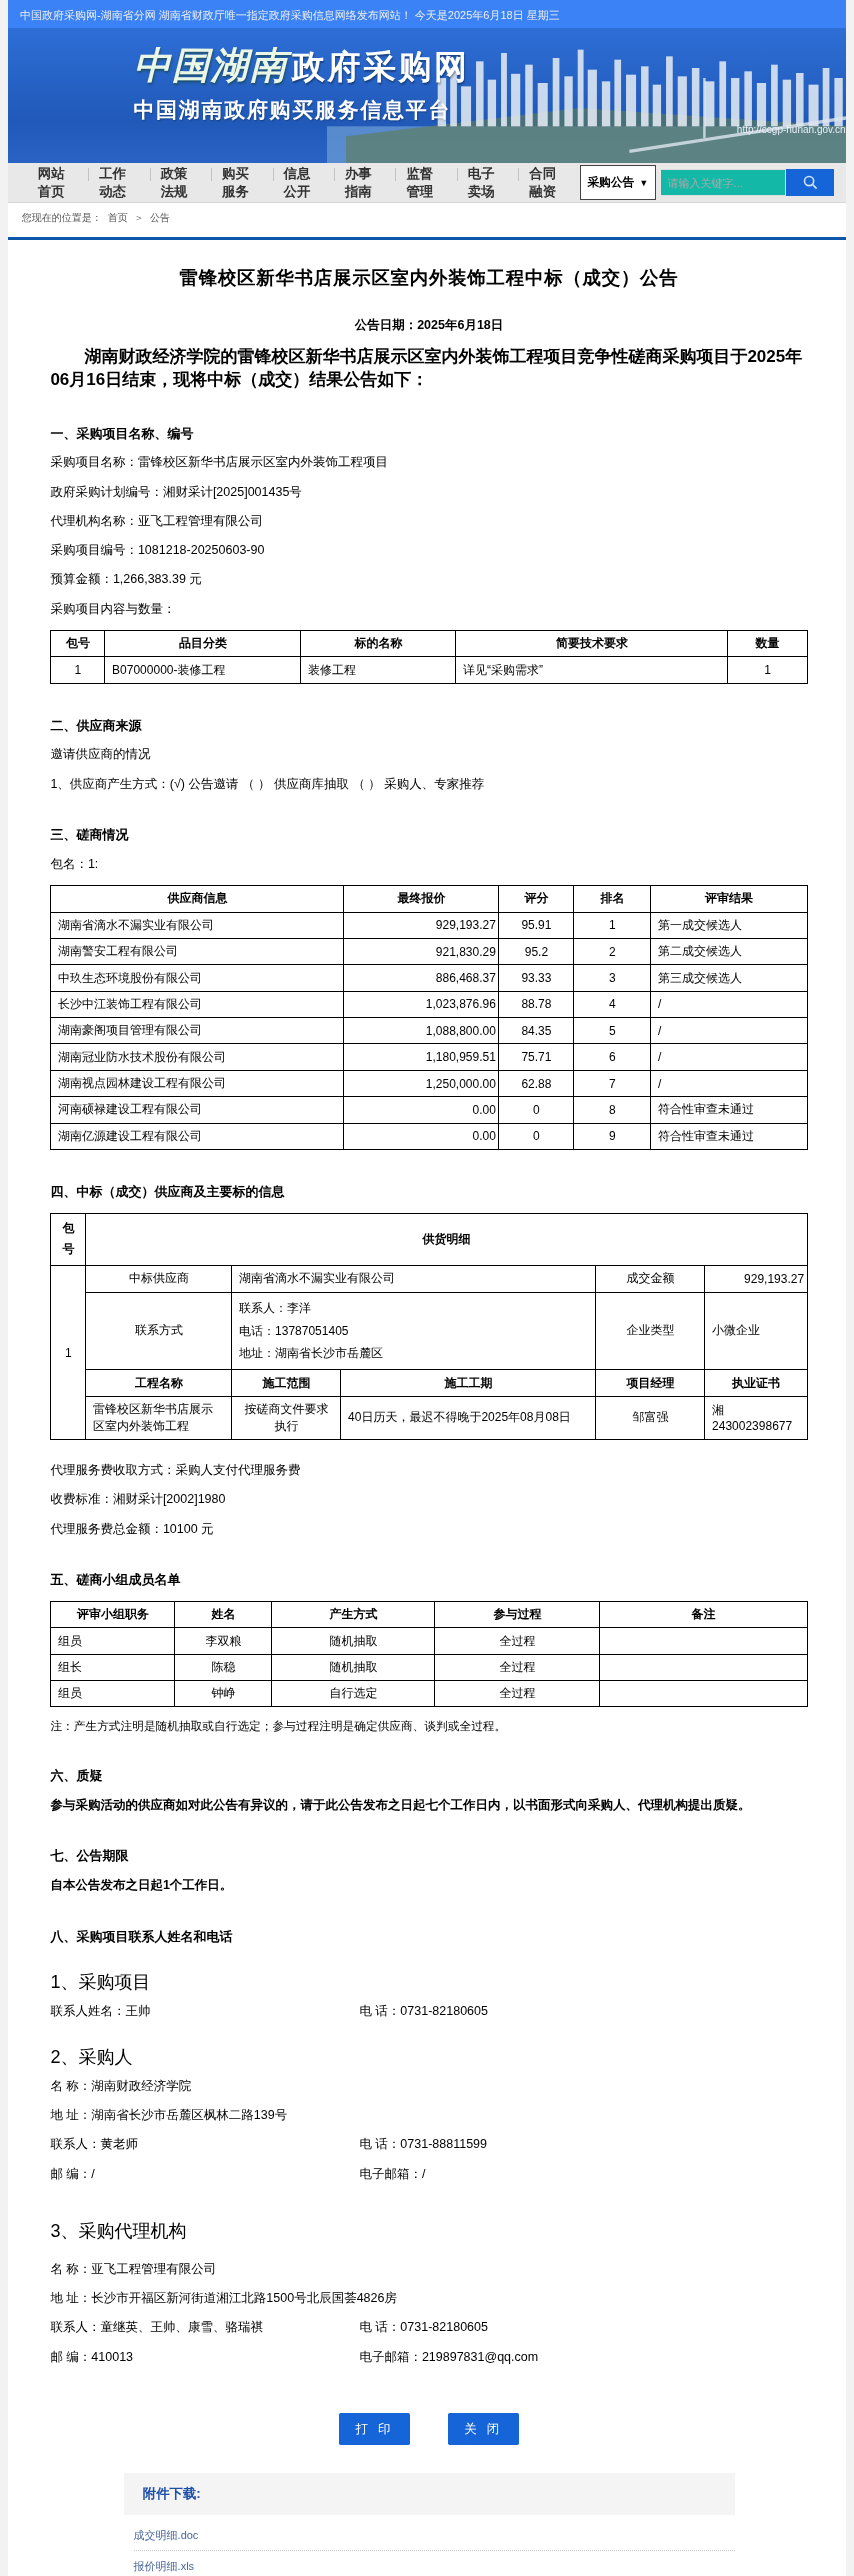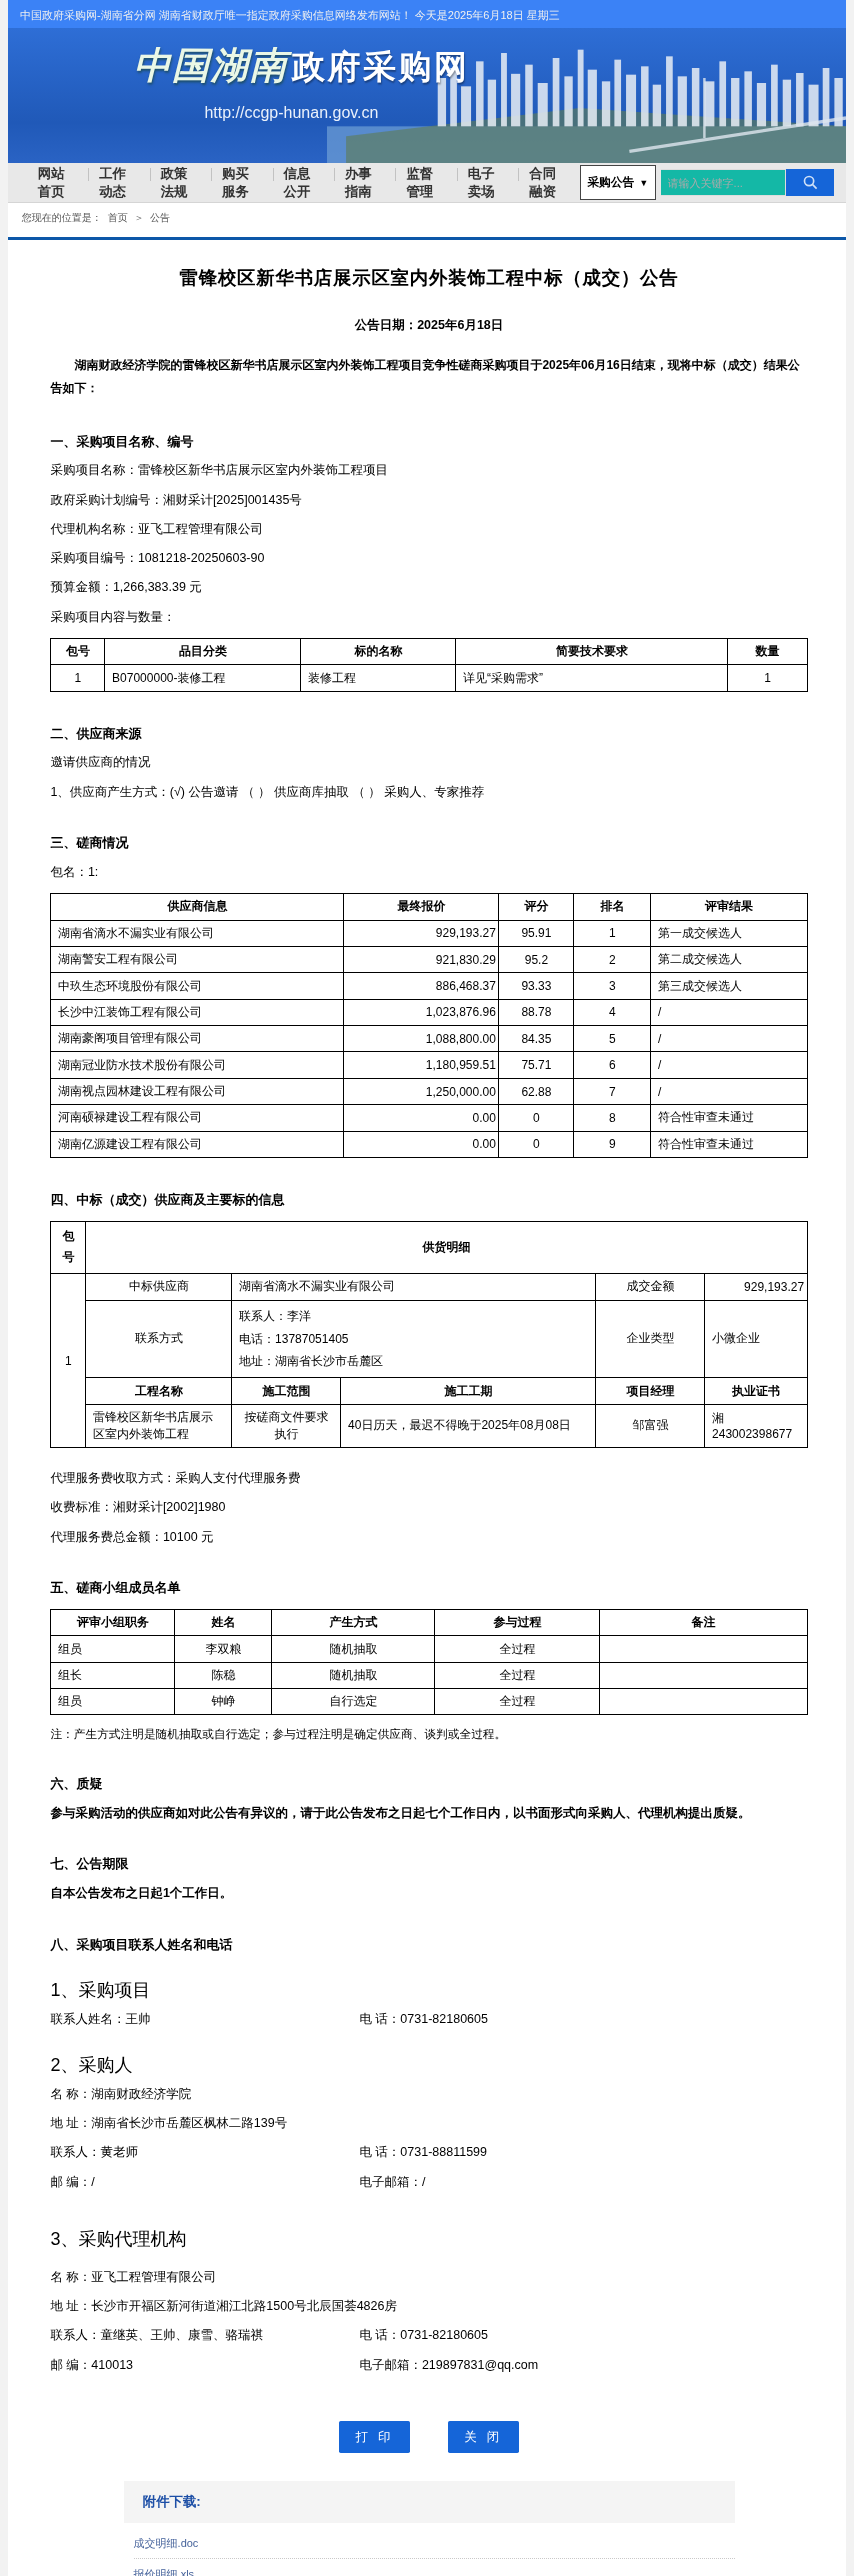--- a/index.html
+++ b/index.html
@@ -10,21 +10,21 @@
   .topbar { background:#3b82f6; color:#f0f0f0; font-size:11px; padding:7.5px 11.7px; height:28px; }
 
   
   .banner { position:relative; height:135px; background:linear-gradient(180deg,#2e6ed6 0%,#2059b8 70%,#2a63c4 100%); overflow:hidden; }
   .banner svg.skyline { position:absolute; right:0; bottom:0; height:100%; width:62%; }
   .banner-text { position:relative; z-index:2; padding:13.4px 0 0 125px; }
   .logo-row { white-space:nowrap; }
   .logo-script { font-family:"Liberation Serif","DejaVu Serif",serif; font-style:italic; font-weight:bold; font-size:37px; color:#eaf7e6; text-shadow:0.8px 1.7px 2.5px rgba(20,60,20,.55); letter-spacing:1.7px; }
   .logo-bold { font-weight:bold; font-size:33px; color:#fff; text-shadow:0.8px 1.7px 1.7px rgba(0,0,0,.35); letter-spacing:2.5px; }
   .platform { margin-top:5px; font-size:21px; font-weight:bold; color:#fff; text-shadow:0.8px 0.8px 1.7px rgba(0,0,0,.3); letter-spacing:1.7px; }
-  .url { margin-top:13px; font-size:16px; color:#eaf1fb; padding-left:71px; }
+  .url { margin-top:0; font-size:10px; color:#eaf1fb; padding-left:71px;text-align:right; }
 
   
   .nav { background:#e8e8e8; height:40px; display:flex; align-items:center; padding:0 11.7px 0 18.4px; border-bottom:0.8px solid #d5d5d5; }
   .nav ul { list-style:none; display:flex; align-items:center; flex:1; }
   .nav li { font-size:13.4px; font-weight:bold; color:#333; padding:0 11px; cursor:pointer; position:relative; }
   .nav li + li::before { content:""; position:absolute; left:0; top:3.3px; height:13.4px; border-left:0.8px solid #c2c2c2; }
   .searchbox { display:flex; align-items:center; }
   .search-select { border:0.8px solid #444; background:#fff; height:35px; display:flex; align-items:center; padding:0 6.7px; font-size:11.7px; font-weight:bold; gap:5px; cursor:pointer; }
   .chev { font-size:9.2px; }
   .search-input { height:27px; width:125px; border:0.8px solid #ddd; border-left:none; padding:0 6.7px; font-size:11px; color:#333; background:#14b8a6; margin-left:5px; }
@@ -33,21 +33,21 @@
 
   
   .breadcrumb { background:#fff; font-size:10px; color:#555; padding:8.4px 0 6.7px 13.4px; }
   .breadcrumb a { color:#555; text-decoration:none; margin:0 3.3px; cursor:pointer; }
   .blue-divider { height:3.3px; background:#0c57a8; margin-top:5px; }
 
   
   .content { background:#fff; padding:0 38px 0 42px; }
   .doc-title { text-align:center; font-size:18.4px; font-weight:bold; padding-top:25px; letter-spacing:0.8px; }
   .date-line { text-align:center; font-weight:bold; font-size:12.5px; margin-top:27px; }
-  .intro { margin-top:20px; font-size:12px; font-weight:bold; line-height:22.6px; text-indent:2em; }
+  .intro { margin-top:12px; font-size:17px; font-weight:bold; line-height:22.6px; text-indent:2em; }
   h2.sec { font-size:13px; font-weight:bold; margin-top:33px; }
   .line { font-size:12.5px; line-height:17.6px; margin-top:11.7px; }
   .doc-table { border-collapse:collapse; width:100%; margin-top:11.7px; border:1.7px solid #000; }
   .doc-table th, .doc-table td { border:0.8px solid #000; font-size:12px; padding:4.2px 6.7px; font-weight:normal; vertical-align:middle; }
   .doc-table th { font-weight:bold; text-align:center; }
   .ta-c { text-align:center; } .ta-r { text-align:right; padding-right:2.5px !important; }
   .pkg-cell { width:35px; text-align:center; font-weight:bold; word-break:break-all; line-height:1.8; }
   .bold { font-weight:bold; }
   .fee { margin-top:22px; }
   .note { font-size:11.7px; margin-top:11.7px; }
@@ -115,20 +115,21 @@
           <rect x="626" y="60" width="10" height="58"></rect>
       </g>
       <line x1="380" y1="148" x2="640" y2="108" stroke="#dfe7ef" stroke-width="4" opacity="0.8"></line>
       <line x1="470" y1="60" x2="470" y2="132" stroke="#dfe7ef" stroke-width="3" opacity="0.8"></line>
     </svg>
     <div class="banner-text">
       <div class="logo-row">
         <span class="logo-script">中国湖南</span>
         <span class="logo-bold">政府采购网</span>
       </div>
+      <div class="platform">中国湖南政府购买服务信息平台</div>
       <div class="url">http://ccgp-hunan.gov.cn</div>
     </div>
   </div>
 
   <div class="nav">
     <ul>
       <li>网站首页</li>
       <li>工作动态</li>
       <li>政策法规</li>
       <li>购买服务</li>

